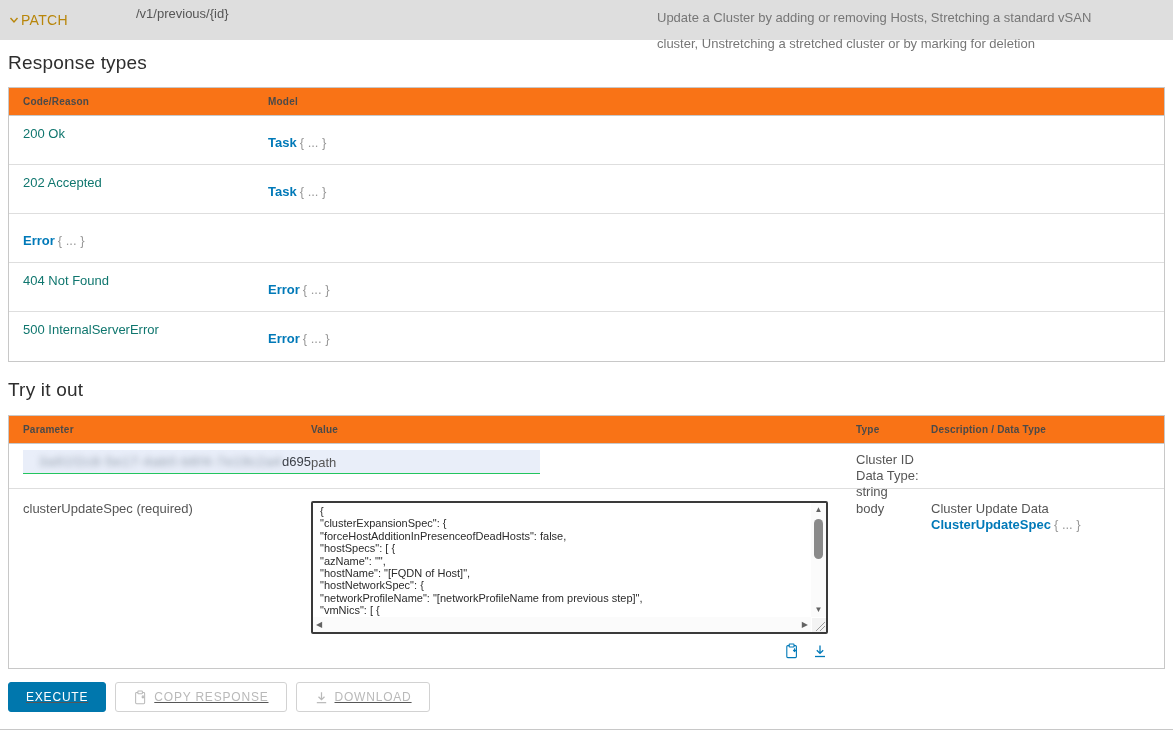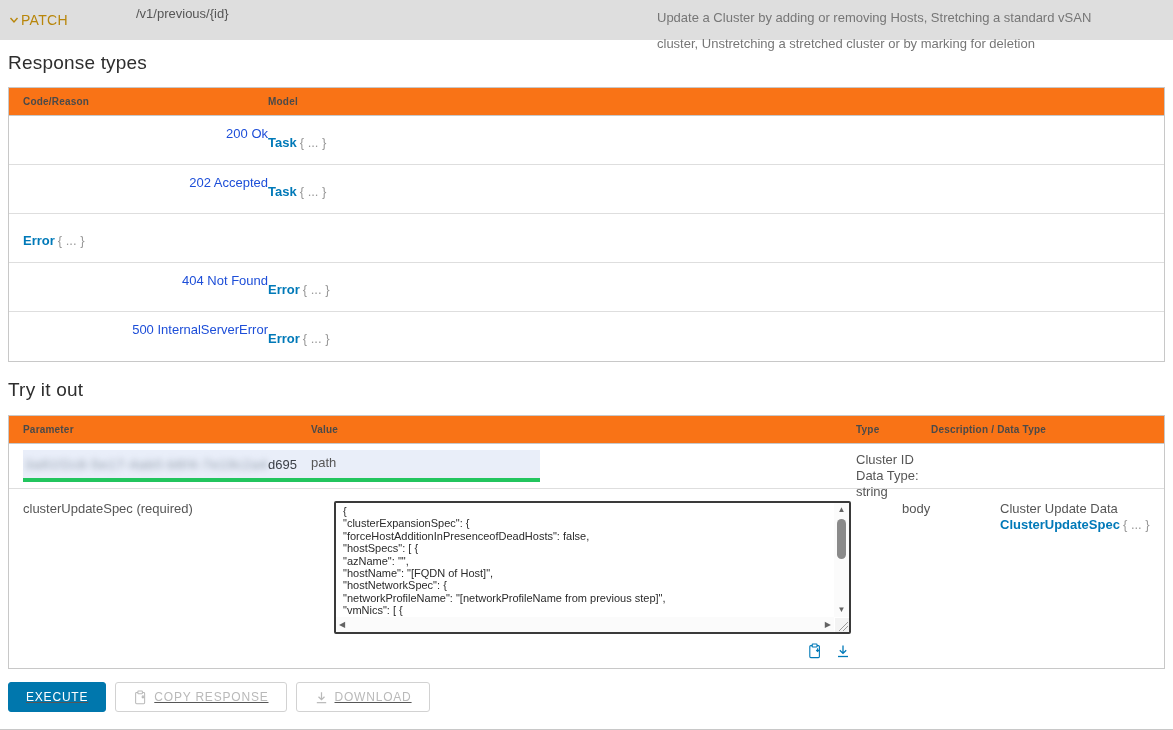--- a/index.html
+++ b/index.html
@@ -60,47 +60,47 @@
     font-size: 10px;
     font-weight: bold;
     color: #4a4a4a;
     letter-spacing: 0.2px;
   }
   .grid-resp { display: grid; grid-template-columns: 245px 1fr; padding-left: 14px; }
   .grid-try  { display: grid; grid-template-columns: 288px 545px 75px 1fr; padding-left: 14px; }
 
   .resp-row { height: 49px; border-bottom: 1px solid #dedede; font-size: 13px; }
   .resp-row:last-child { border-bottom: none; }
-  .resp-code { padding-top: 10px; color: #1d4ed8; text-align: right; }
+  .resp-code { padding-top: 10px; color: #0f766e; }
   .resp-model { padding-top: 19px; }
 
   .model-link { color: var(--link, #0079b8); font-weight: bold; font-size: 13px; cursor: pointer; }
   .model-suffix { color: #9a9a9a; font-size: 13px; margin-left: 3px; }
 
   .try-row { border-bottom: 1px solid #dedede; font-size: 13px; }
   .try-row:last-child { border-bottom: none; }
   .row-id { height: 45px; }
   .row-id .cell { padding-top: 11px; }
   .row-id .cell.desc-cell { padding-top: 8px; }
-  .row-spec { padding-bottom: 9px; gap: 23px; }
+  .row-spec { padding-bottom: 9px; }
   .row-spec .cell { padding-top: 12px; }
 
   .desc-line { line-height: 16px; }
 
   
   .id-input {
-    width: 517px; height: 32px;
+    width: 517px; height: 24px;
     margin-top: 6px;
     background: #e9eef9;
     border: none;
-    border-bottom: 4px solid #22c55e;
+    border-bottom: 1px solid #22c55e;
     font-size: 13px;
     color: #3c4048;
     display: flex; align-items: center;
-    padding-left: 2px;
+    padding-left: 16px;
     overflow: hidden; white-space: nowrap;
   }
   .redacted { filter: blur(3px); color: #8d98a6; letter-spacing: 1px; user-select: none; }
 
   
   .ta-box {
     position: relative;
     width: 517px; height: 133px;
     border: 2px solid #3a3a3a;
     border-radius: 2px;

